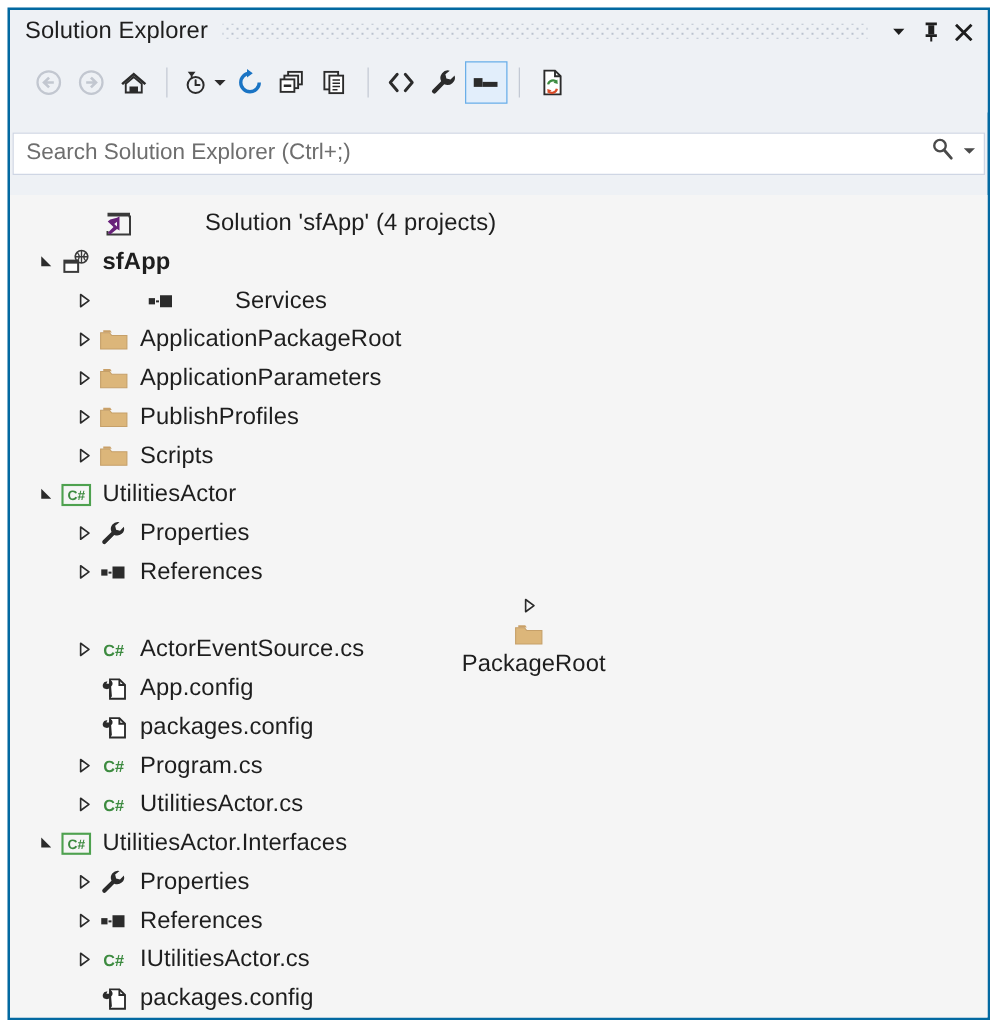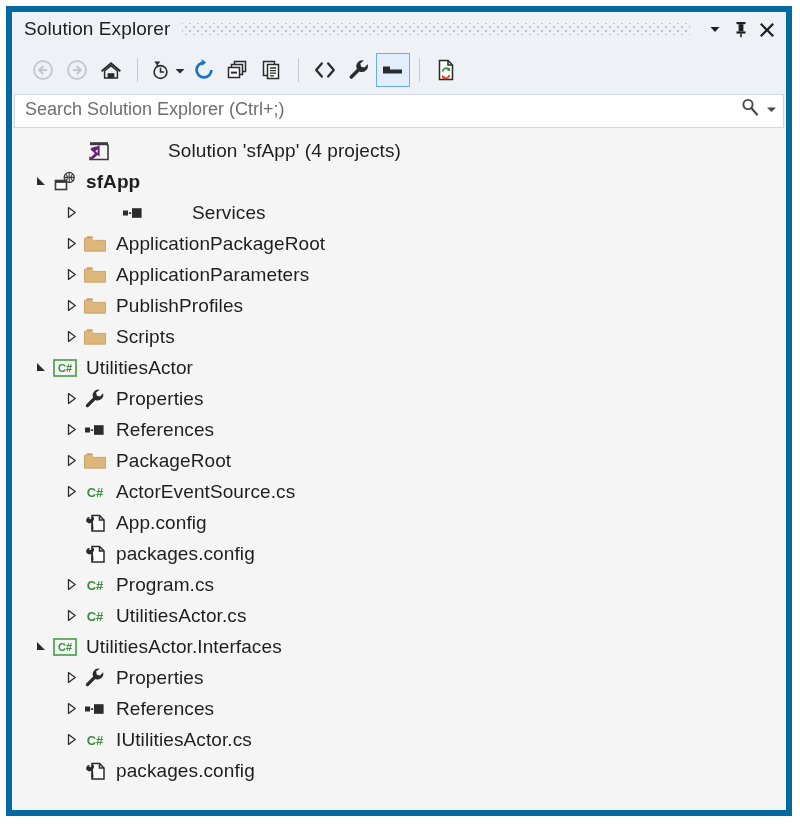--- a/index.html
+++ b/index.html
@@ -15,21 +15,21 @@
   }
 
   
   #tool-window {
     position: absolute;
     left: 6px;
     top: 6px;
     width: 786px;
     height: 810px;
     box-sizing: border-box;
-    border: 6px solid #0369a1;
+    border: 2px solid #0369a1;
     background: #eef1f5;
     display: flex;
     flex-direction: column;
   }
 
   
   .titlebar {
     height: 34px;
     flex: 0 0 34px;
     display: flex;
@@ -99,21 +99,21 @@
   .tcaret {
     width: 14px; height: 34px;
     display:flex; align-items:center; justify-content:center;
     flex: 0 0 auto;
   }
 
   
   .searchbar {
     flex: 0 0 34px;
     height: 34px;
-    margin: 0 2px;
+    margin: 16px 2px;
     background: #ffffff;
     border: 1px solid #cfd6e4;
     box-sizing: border-box;
     display: flex;
     align-items: center;
     padding: 0 6px 4px 10px;
   }
   .searchbar input {
     flex: 1 1 auto;
     border: none;
@@ -485,21 +485,21 @@
         </div>
         <div class="icon">
     <svg width="24" height="16" viewBox="0 0 24 16">
       <rect x="2" y="5.5" width="5" height="5" fill="#2b2b2b"></rect>
       <rect x="7.8" y="7.3" width="2.4" height="1.6" fill="#2b2b2b"></rect>
       <rect x="11" y="3.2" width="9.6" height="9.6" fill="#2b2b2b"></rect>
     </svg>
         </div>
         <div class="label">References</div>
       </div>
-      <div class="row" style="padding-left: 48px;">
+      <div class="row" style="padding-left: 48px; flex-direction: column;">
         <div class="twisty">
           <svg width="13" height="13" viewBox="0 0 13 13">
             <path d="M3.5 1.6 L10.2 6.5 L3.5 11.4 Z" fill="none" stroke="#2b2b2b" stroke-width="1.3" stroke-linejoin="round"></path>
           </svg>
         </div>
         <div class="icon">
     <svg width="24" height="20" viewBox="0 0 24 20">
       <path d="M1.5 4.2 H8.6 L10.4 6.4 H22.5 V17.2 H1.5 Z" fill="#dcb67a"></path>
       <path d="M3.6 2.2 H9.2 L10.4 3.9 H3.6 Z" fill="#c9a068"></path>
       <path d="M1.5 4.2 H8.6 L10.4 6.4 H22.5 V17.2 H1.5 Z" fill="none" stroke="#c6a069" stroke-width="0.9"></path>

